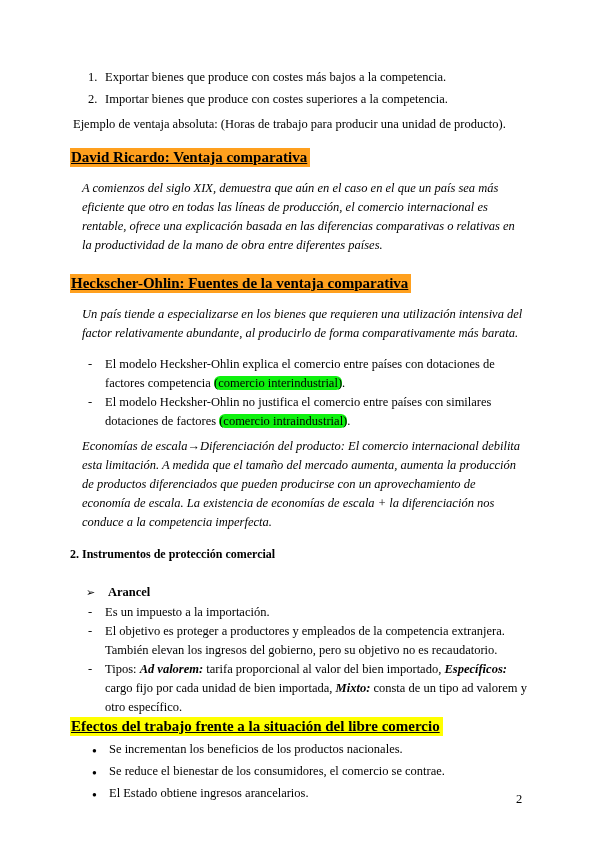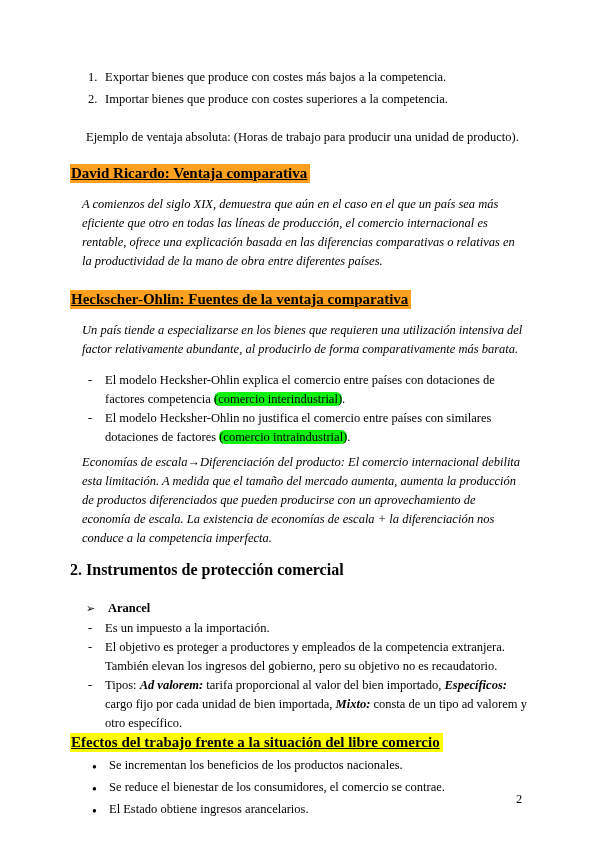--- a/index.html
+++ b/index.html
@@ -24,37 +24,37 @@
     position:absolute;inset:0;
     padding:66px 64px 0 70px;
   }
   
   .li{display:flex;align-items:baseline;}
   .li .marker{flex:0 0 17px;}
   .li .li-text{flex:1;}
   
   .num-list .li{margin-left:18px;line-height:22px;}
   
-  .body-line{margin:16px;line-height:22px;}
+  .body-line{margin:3px;line-height:22px;}
   
   .para{margin:12px;line-height:19px;font-style:italic;}
   
   .hl-heading{margin:13px 0 3px 0;line-height:19px;font-size:15px;font-weight:bold;}
   .hl-heading .hl{text-decoration:underline;padding:1px 3px 2px 1px;}
   .hl-heading.orange .hl{background:var(--hl-orange);}
   .hl-heading.yellow .hl{background:var(--hl-yellow);}
   .hl-heading.h2gap{margin-top:19px;margin-bottom:2px;}
   .hl-heading.effects{margin-top:0;margin-bottom:0;}
   
   .dash-list .li{margin-left:18px;line-height:19px;}
   .green-hl{background:var(--hl-green);border-radius:6px;}
   
   .economies{margin-top:6px;}
   
-  .section-heading{font-size:16px;font-weight:bold;margin:2px 0 8px 0;line-height:20px;}
+  .section-heading{font-size:12px;font-weight:bold;margin:2px 0 8px 0;line-height:20px;}
   
   .arrow-line{display:flex;align-items:baseline;margin:19px 0 1px 16px;line-height:19px;}
   .arrow-line .marker{flex:0 0 22px;font-size:11px;}
   .arrow-line .title{font-weight:bold;}
   
   .bi{font-weight:bold;font-style:italic;}
   
   .dot-list{margin-top:3px;}
   .dot-list .li{margin-left:22px;line-height:20px;}
   .dot-list .marker{flex:0 0 17px;font-size:8px;}

